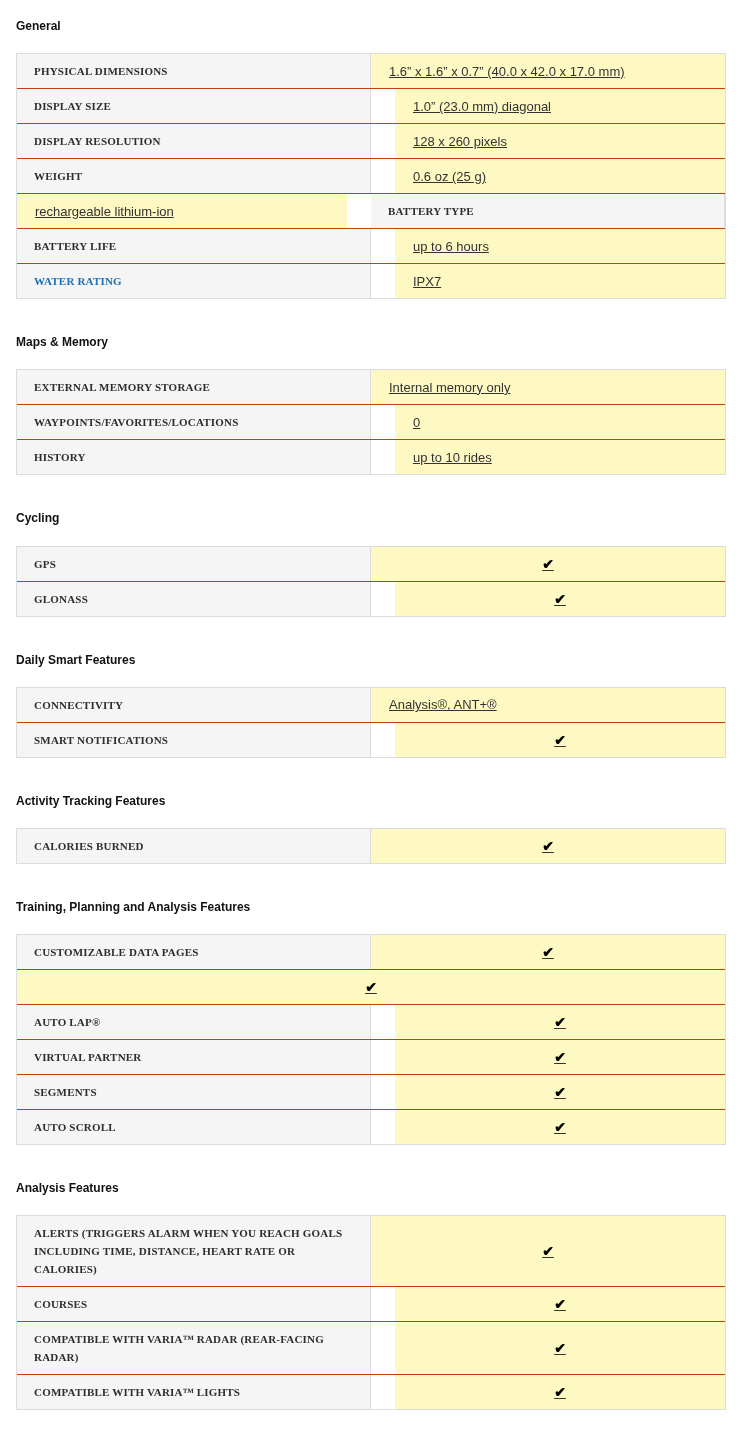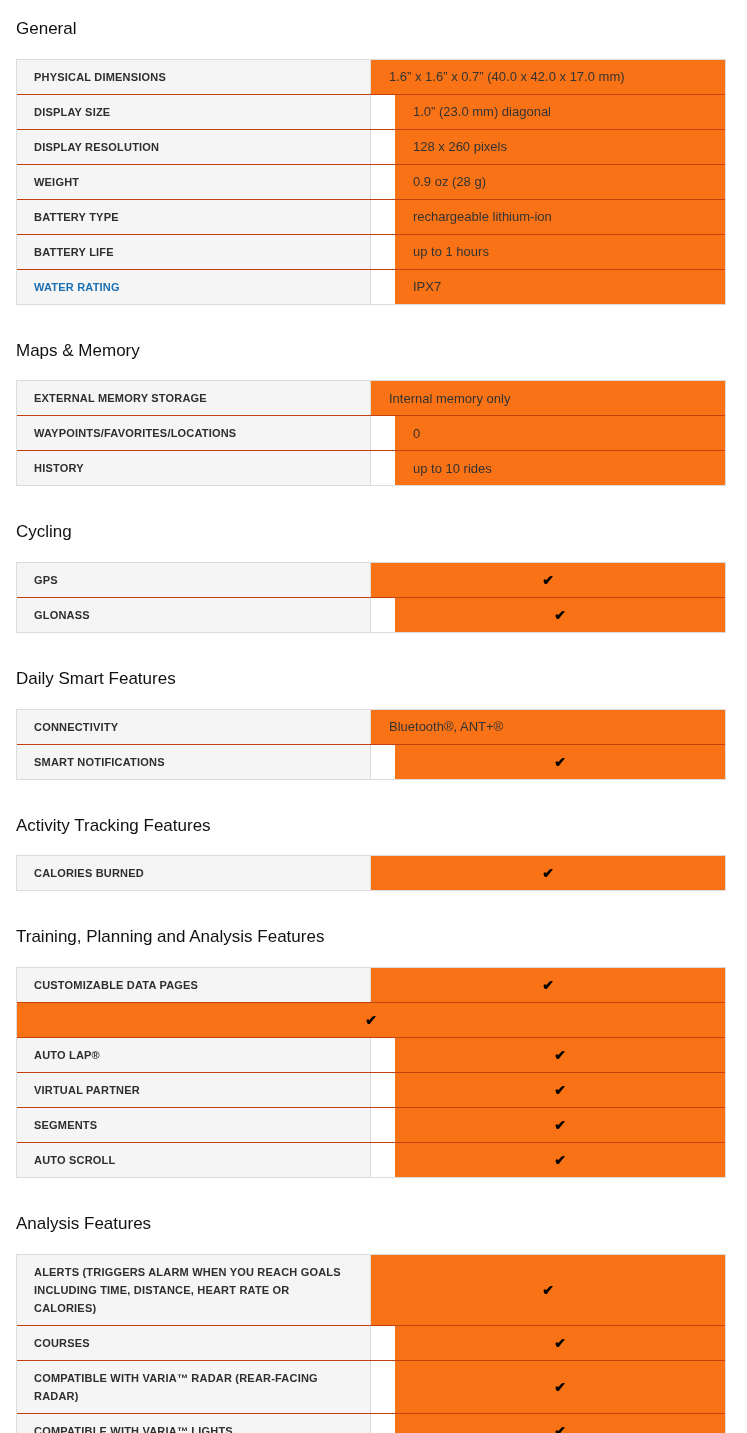--- a/index.html
+++ b/index.html
@@ -7,50 +7,52 @@
   body {
     width: 747px;
     background: #ffffff;
     font-family: "Liberation Sans", sans-serif;
     color: #333;
     padding: 20px 21px 24px 16px;
   }
   .spec-section { margin-bottom: 37px; }
   .spec-section:last-child { margin-bottom: 0; }
   .section-title {
-    font-size: 17px;
-    font-weight: 400;
+    font-size: 12px;
+    font-weight: 700;
     color: #111;
     margin: 0 0 20px 0;
     line-height: 1.1;
   }
   .spec-table { border: 1px solid #dcdcdc; width: 710px; }
   .spec-row { display: flex; }
   .spec-row + .spec-row { border-top: 1px solid #c2410c; gap: 24px; }
   .cell { display: flex; align-items: center; min-height: 34px; }
   .cell.label {
     width: 354px;
     flex: 0 0 354px;
     background: #f5f5f5;
     border-right: 1px solid #dcdcdc;
     padding: 8px 16px 8px 17px;
     font-size: 11px;
     font-weight: 700;
     color: #2e2e2e;
     letter-spacing: 0.2px;
     line-height: 18px;
     text-transform: uppercase;
+    font-family: Liberation Serif, serif;
   }
   .cell.value {
     flex: 1;
-    background: #f97316;
+    background: #fef9c3;
     padding: 8px 16px 8px 18px;
     font-size: 13px;
     color: #333;
     line-height: 17px;
+    text-decoration: underline;
   }
   .cell.value.check {
     justify-content: center;
     padding-left: 0;
     padding-right: 0;
   }
   .check-glyph {
     font-size: 14px;
     font-weight: 700;
     color: #000;
@@ -86,37 +88,37 @@
         </div>
       <div class="cell value">
           <span>128 x 260 pixels</span>
         </div>
     </div>
     <div class="spec-row">
       <div class="cell label">
           <span>WEIGHT</span>
         </div>
       <div class="cell value">
-          <span>0.9 oz (28 g)</span>
-        </div>
-    </div>
-    <div class="spec-row">
+          <span>0.6 oz (25 g)</span>
+        </div>
+    </div>
+    <div class="spec-row">
+      <div class="cell value">
+          <span>rechargeable lithium-ion</span>
+        </div>
       <div class="cell label">
           <span>BATTERY TYPE</span>
         </div>
-      <div class="cell value">
-          <span>rechargeable lithium-ion</span>
-        </div>
     </div>
     <div class="spec-row">
       <div class="cell label">
           <span>BATTERY LIFE</span>
         </div>
       <div class="cell value">
-          <span>up to 1 hours</span>
+          <span>up to 6 hours</span>
         </div>
     </div>
     <div class="spec-row">
       <div class="cell label">
           <a class="label-link">WATER RATING</a>
         </div>
       <div class="cell value">
           <span>IPX7</span>
         </div>
     </div>
@@ -176,21 +178,21 @@
 </section>
 
 <section class="spec-section">
   <h2 class="section-title">Daily Smart Features</h2>
   <div class="spec-table">
     <div class="spec-row">
       <div class="cell label">
           <span>CONNECTIVITY</span>
         </div>
       <div class="cell value">
-          <span>Bluetooth®, ANT+®</span>
+          <span>Analysis®, ANT+®</span>
         </div>
     </div>
     <div class="spec-row">
       <div class="cell label">
           <span>SMART NOTIFICATIONS</span>
         </div>
       <div class="cell value check">
           <span class="check-glyph">✔</span>
         </div>
     </div>

